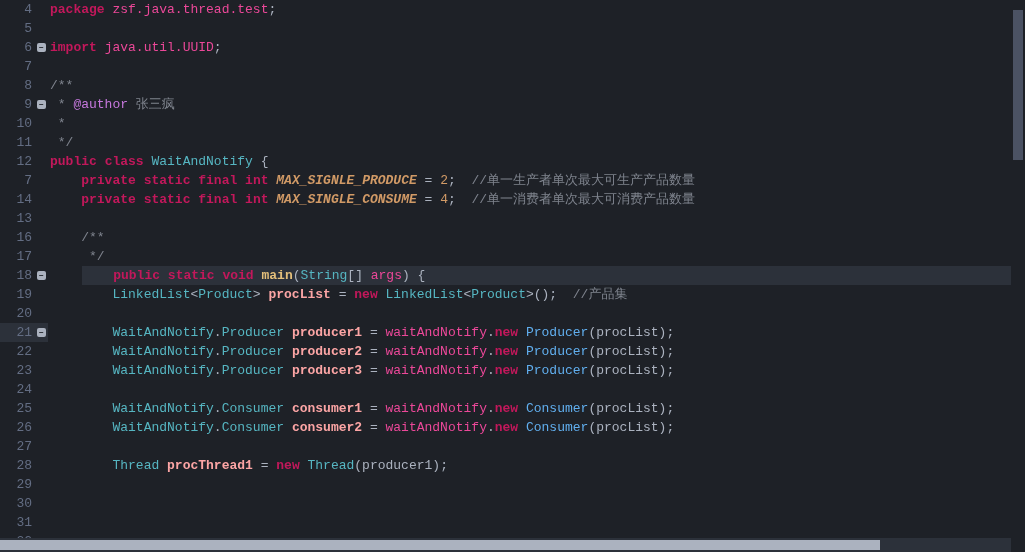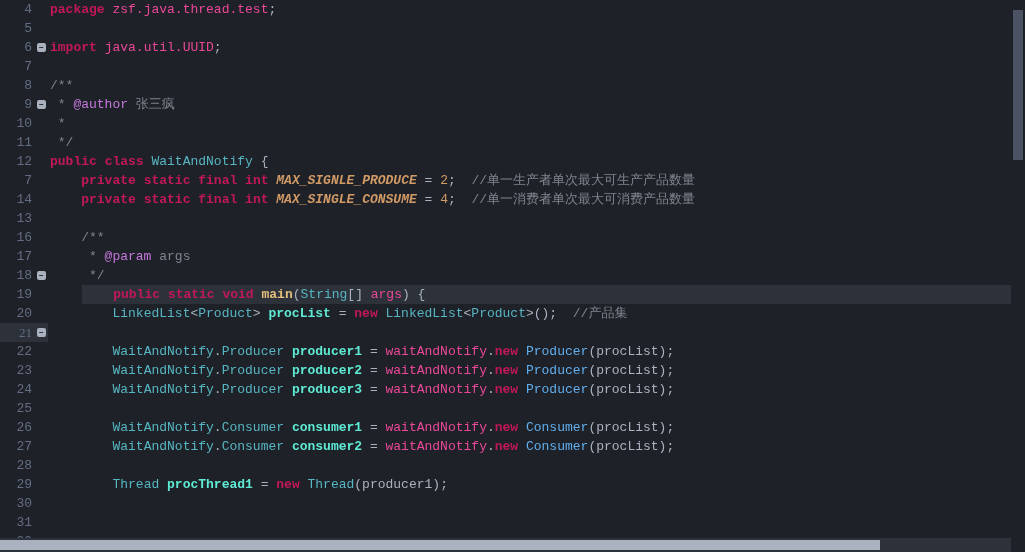--- a/index.html
+++ b/index.html
@@ -62,21 +62,21 @@
   .line.hl {
     background: #2c313a;
     margin-left: 32px;
   }
   .kw { color: #c2185b; font-weight: bold; }
   .type { color: #56b6c2; }
   .const { color: #d19a66; font-style: italic; font-weight: bold; }
   .num { color: #d19a66; }
   .method { color: #e5c07b; font-weight: bold; }
   .methodcall { color: #61afef; }
-  .var { color: #5eead4; font-weight: bold; }
+  .var { color: #fca5a5; font-weight: bold; }
   .cmt { color: #7f848e; }
   .doc { color: #7f848e; }
   .doctag { color: #c678dd; font-weight: normal; }
   .punct { color: #abb2bf; }
   .ident { color: #ec4899; }
   .scrollbar-v {
     position: absolute;
     right: 0;
     top: 0;
     bottom: 14px;
@@ -121,21 +121,21 @@
       <div class="ln">11</div>
       <div class="ln">12</div>
       <div class="ln">7</div>
       <div class="ln">14</div>
       <div class="ln">13</div>
       <div class="ln">16</div>
       <div class="ln">17</div>
       <div class="ln">18</div>
       <div class="ln">19</div>
       <div class="ln">20</div>
-      <div class="ln" style="background: rgb(44, 49, 58); font-family: Liberation Serif, serif;">21</div>
+      <div class="ln" style="background: rgb(44, 49, 58);">21</div>
       <div class="ln">22</div>
       <div class="ln">23</div>
       <div class="ln">24</div>
       <div class="ln">25</div>
       <div class="ln">26</div>
       <div class="ln">27</div>
       <div class="ln">28</div>
       <div class="ln">29</div>
       <div class="ln">30</div>
       <div class="ln">31</div>
@@ -187,21 +187,20 @@
       <div class="line"></div>
       <div class="line"><span class="doc">/**</span></div>
       <div class="line"><span class="doc"> * </span><span class="doctag">@author</span><span class="doc"> 张三疯</span></div>
       <div class="line"><span class="doc"> *</span></div>
       <div class="line"><span class="doc"> */</span></div>
       <div class="line"><span class="kw">public</span><span> </span><span class="kw">class</span><span> </span><span class="type">WaitAndNotify</span><span class="punct"> {</span></div>
       <div class="line"><span>    </span><span class="kw">private</span><span> </span><span class="kw">static</span><span> </span><span class="kw">final</span><span> </span><span class="kw">int</span><span> </span><span class="const">MAX_SIGNLE_PRODUCE</span><span class="punct"> = </span><span class="num">2</span><span class="punct">;</span><span>  </span><span class="cmt">//单一生产者单次最大可生产产品数量</span></div>
       <div class="line"><span>    </span><span class="kw">private</span><span> </span><span class="kw">static</span><span> </span><span class="kw">final</span><span> </span><span class="kw">int</span><span> </span><span class="const">MAX_SINGLE_CONSUME</span><span class="punct"> = </span><span class="num">4</span><span class="punct">;</span><span>  </span><span class="cmt">//单一消费者单次最大可消费产品数量</span></div>
       <div class="line"></div>
       <div class="line"><span>    </span><span class="doc">/**</span></div>
-      <div class="line"><span class="doc">     * </span><span class="doctag">@param</span><span class="doc"> args</span></div>
       <div class="line"><span class="doc">     */</span></div>
       <div class="line hl"><span>    </span><span class="kw">public</span><span> </span><span class="kw">static</span><span> </span><span class="kw">void</span><span> </span><span class="method">main</span><span class="punct">(</span><span class="type">String</span><span class="punct">[] </span><span class="ident">args</span><span class="punct">) {</span></div>
       <div class="line"><span>        </span><span class="type">LinkedList</span><span class="punct">&lt;</span><span class="type">Product</span><span class="punct">&gt; </span><span class="var">procList</span><span class="punct"> = </span><span class="kw">new</span><span> </span><span class="type">LinkedList</span><span class="punct">&lt;</span><span class="type">Product</span><span class="punct">&gt;();</span><span>  </span><span class="cmt">//产品集</span></div>
       <div class="line"></div>
       <div class="line"><span>        </span><span class="type">WaitAndNotify</span><span class="punct">.</span><span class="type">Producer</span><span> </span><span class="var">producer1</span><span class="punct"> = </span><span class="ident">waitAndNotify</span><span class="punct">.</span><span class="kw">new</span><span> </span><span class="methodcall">Producer</span><span class="punct">(procList);</span></div>
       <div class="line"><span>        </span><span class="type">WaitAndNotify</span><span class="punct">.</span><span class="type">Producer</span><span> </span><span class="var">producer2</span><span class="punct"> = </span><span class="ident">waitAndNotify</span><span class="punct">.</span><span class="kw">new</span><span> </span><span class="methodcall">Producer</span><span class="punct">(procList);</span></div>
       <div class="line"><span>        </span><span class="type">WaitAndNotify</span><span class="punct">.</span><span class="type">Producer</span><span> </span><span class="var">producer3</span><span class="punct"> = </span><span class="ident">waitAndNotify</span><span class="punct">.</span><span class="kw">new</span><span> </span><span class="methodcall">Producer</span><span class="punct">(procList);</span></div>
       <div class="line"></div>
       <div class="line"><span>        </span><span class="type">WaitAndNotify</span><span class="punct">.</span><span class="type">Consumer</span><span> </span><span class="var">consumer1</span><span class="punct"> = </span><span class="ident">waitAndNotify</span><span class="punct">.</span><span class="kw">new</span><span> </span><span class="methodcall">Consumer</span><span class="punct">(procList);</span></div>
       <div class="line"><span>        </span><span class="type">WaitAndNotify</span><span class="punct">.</span><span class="type">Consumer</span><span> </span><span class="var">consumer2</span><span class="punct"> = </span><span class="ident">waitAndNotify</span><span class="punct">.</span><span class="kw">new</span><span> </span><span class="methodcall">Consumer</span><span class="punct">(procList);</span></div>

